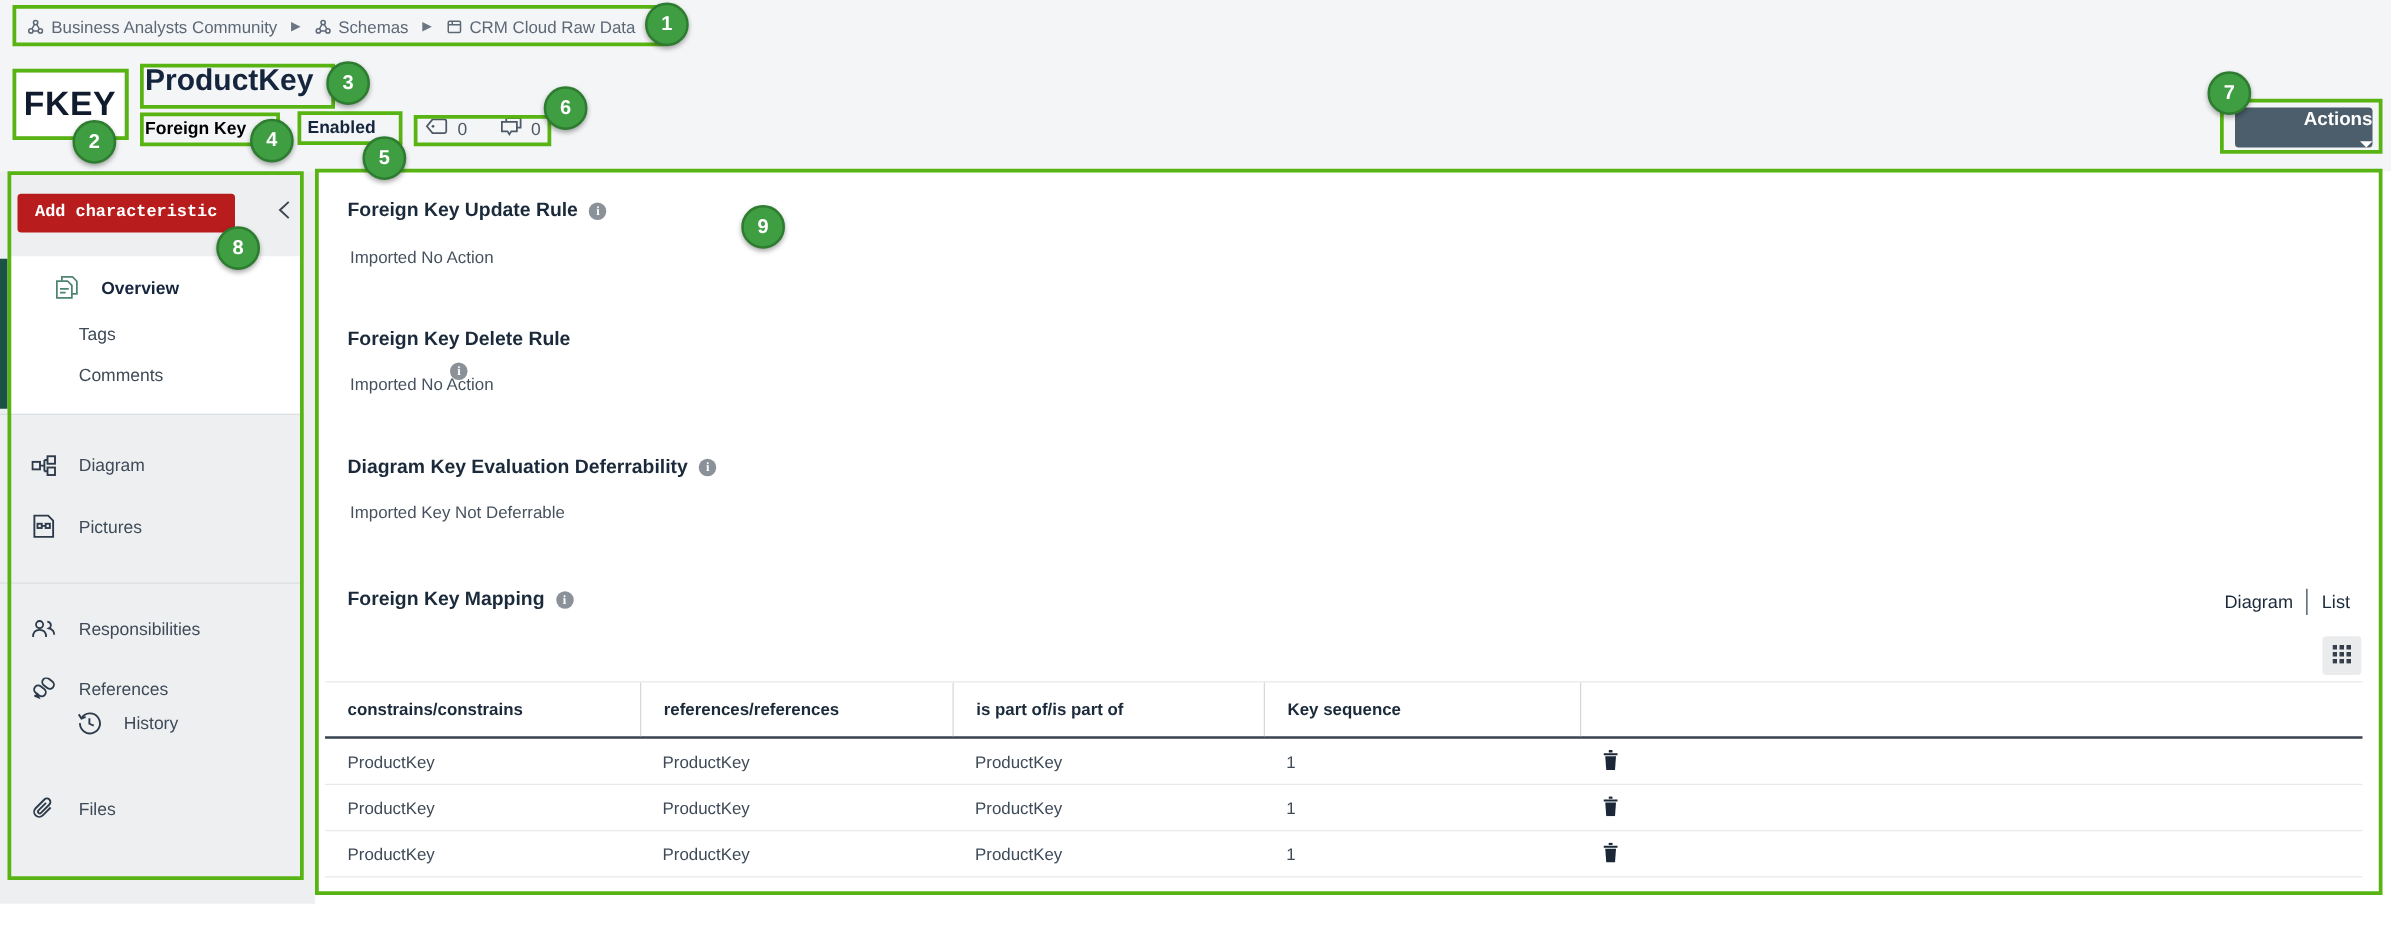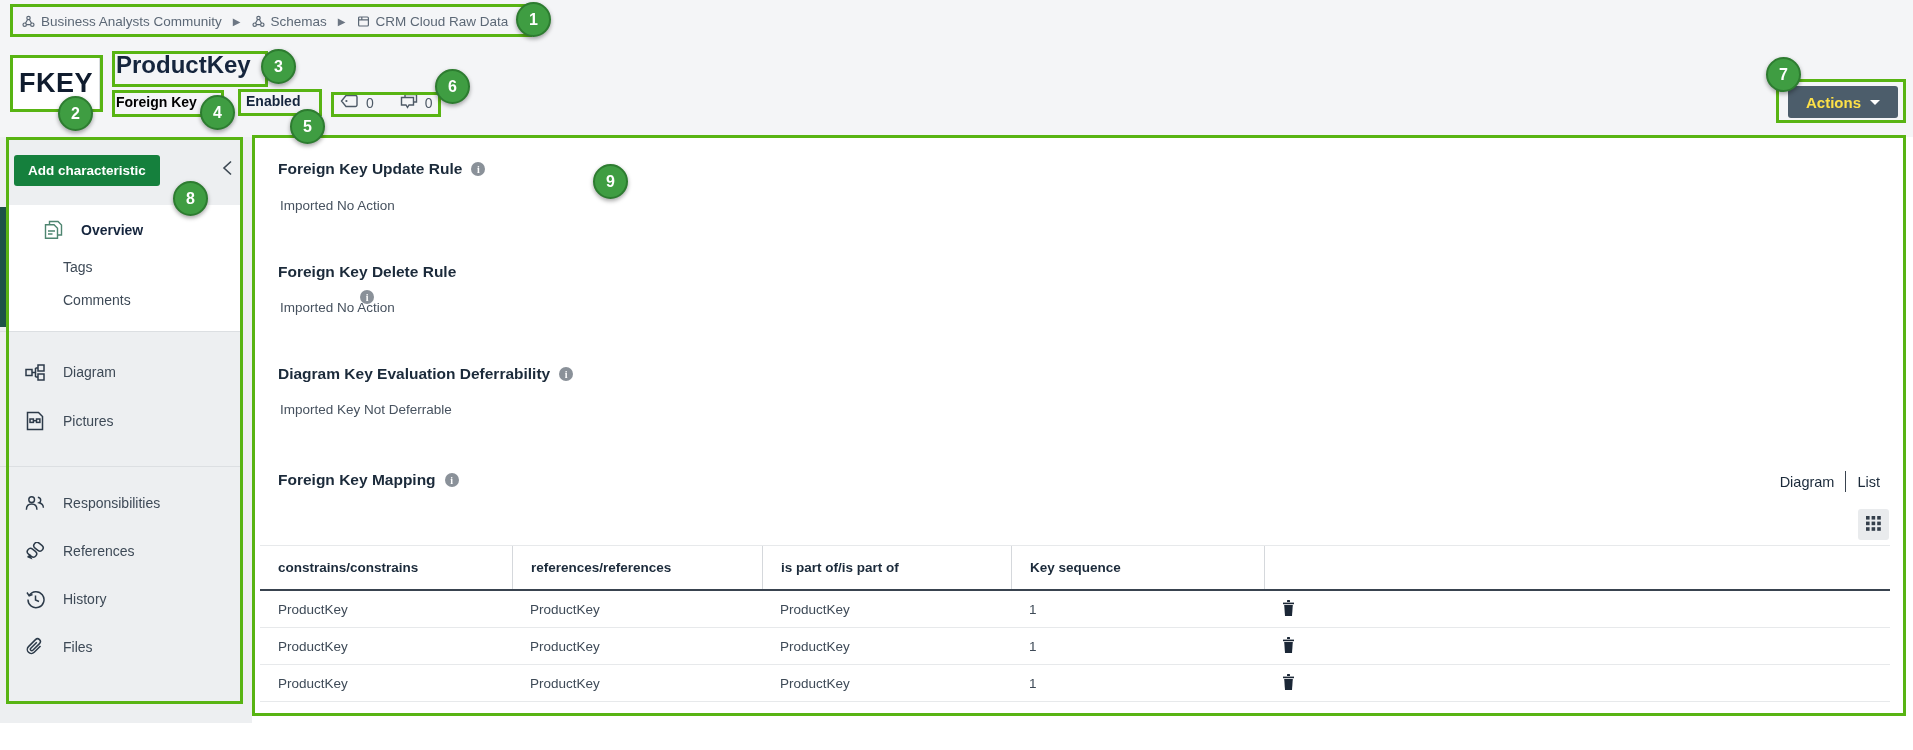--- a/index.html
+++ b/index.html
@@ -21,31 +21,31 @@
     font-size:27px; font-weight:bold; color:#101c2e; letter-spacing:0.5px; }
   .page-title { position:absolute; left:116px; top:51px; font-size:24px; font-weight:bold; color:#15253d; }
   .asset-type-link { position:absolute; left:116px; top:94px; font-size:14px; font-weight:bold;
     color:#000000; text-decoration:none; cursor:pointer; }
   .status-label { position:absolute; left:246px; top:93px; font-size:14px; font-weight:bold; color:#15253d; }
   .meta-counts { position:absolute; left:340px; top:93px; display:flex; align-items:center; gap:26px;
     font-size:14px; color:#4d5966; }
   .meta-item { display:flex; align-items:center; gap:7px; cursor:pointer; }
 
   .actions-btn { position:absolute; left:1788px; top:86px; width:110px; height:32px; background:#4c5d6b;
-    border:none; border-radius:3px; color:#fde047; font-size:15px; font-weight:bold;
-    display:flex; align-items:center; justify-content:center; gap:9px; cursor:pointer;
-    font-family:inherit; }
+    border:none; border-radius:3px; color:#ffffff; font-size:15px; font-weight:bold;
+    display:flex; align-items:flex-end; justify-content:center; gap:9px; cursor:pointer;
+    font-family:inherit;flex-direction:column; }
   .caret-down { width:0; height:0; border-left:5px solid transparent; border-right:5px solid transparent;
     border-top:5px solid #ffffff; }
 
   
   .sidebar { position:absolute; left:0; top:137px; width:252px; height:586px; background:#edeff1; }
-  .add-char-btn { position:absolute; left:14px; top:18px; height:31px; padding:0 14px; background:#15803d;
+  .add-char-btn { position:absolute; left:14px; top:18px; height:31px; padding:0 14px; background:#b91c1c;
     color:#ffffff; font-size:13.5px; font-weight:bold; border:none; border-radius:3px; cursor:pointer;
-    display:flex; align-items:center; font-family:Liberation Sans, sans-serif; }
+    display:flex; align-items:center; font-family:Liberation Mono, monospace; }
   .collapse-btn { position:absolute; left:216px; top:21px; width:22px; height:22px; background:none;
     border:none; cursor:pointer; }
   .active-bar { position:absolute; left:0px; top:70px; width:6px; height:120px; background:#1c5246; }
   .nav-group-active { position:absolute; left:8px; top:68px; width:235px; height:126px; background:#ffffff; }
   .side-divider { position:absolute; left:0px; width:243px; height:1px; background:#dcdfe2; }
   .nav-item { position:absolute; left:0; width:243px; height:36px; display:flex; align-items:center;
     cursor:pointer; font-size:14px; color:#3e4a57; }
   .nav-item .nav-ico { width:20px; margin-left:25px; display:flex; justify-content:center; }
   .nav-item .nav-label { margin-left:18px; }
   .nav-item.active .nav-label { font-weight:bold; color:#15253d; }
@@ -274,21 +274,21 @@
         <svg width="20" height="18" viewBox="0 0 20 18">
             <g fill="none" stroke="#2c3a49" stroke-width="1.5">
               <rect x="8.5" y="1.5" width="10" height="6.5" rx="3.2" transform="rotate(38 13.5 4.7)"></rect>
               <rect x="2" y="7.5" width="10" height="6.5" rx="3.2" transform="rotate(38 7 10.7)"></rect>
               <path d="M2.5 14.5 L6 16 L4.5 12.5" fill="#2c3a49"></path>
             </g>
           </svg>
       </span>
       <span class="nav-label">References</span>
     </div>
-    <div class="nav-item" style="top:444px;">
+    <div class="nav-item" style="top:423px;margin-left:36px;">
       <span class="nav-ico">
         <svg width="19" height="19" viewBox="0 0 19 19">
             <g fill="none" stroke="#2c3a49" stroke-width="1.5">
               <path d="M3.2 5.5 A8 8 0 1 1 2 9.5"></path>
               <path d="M1 2.5 L3.2 5.8 L6.5 4.5"></path>
               <path d="M9.5 5.5 L9.5 10 L13 11.5"></path>
             </g>
           </svg>
       </span>
       <span class="nav-label">History</span>

